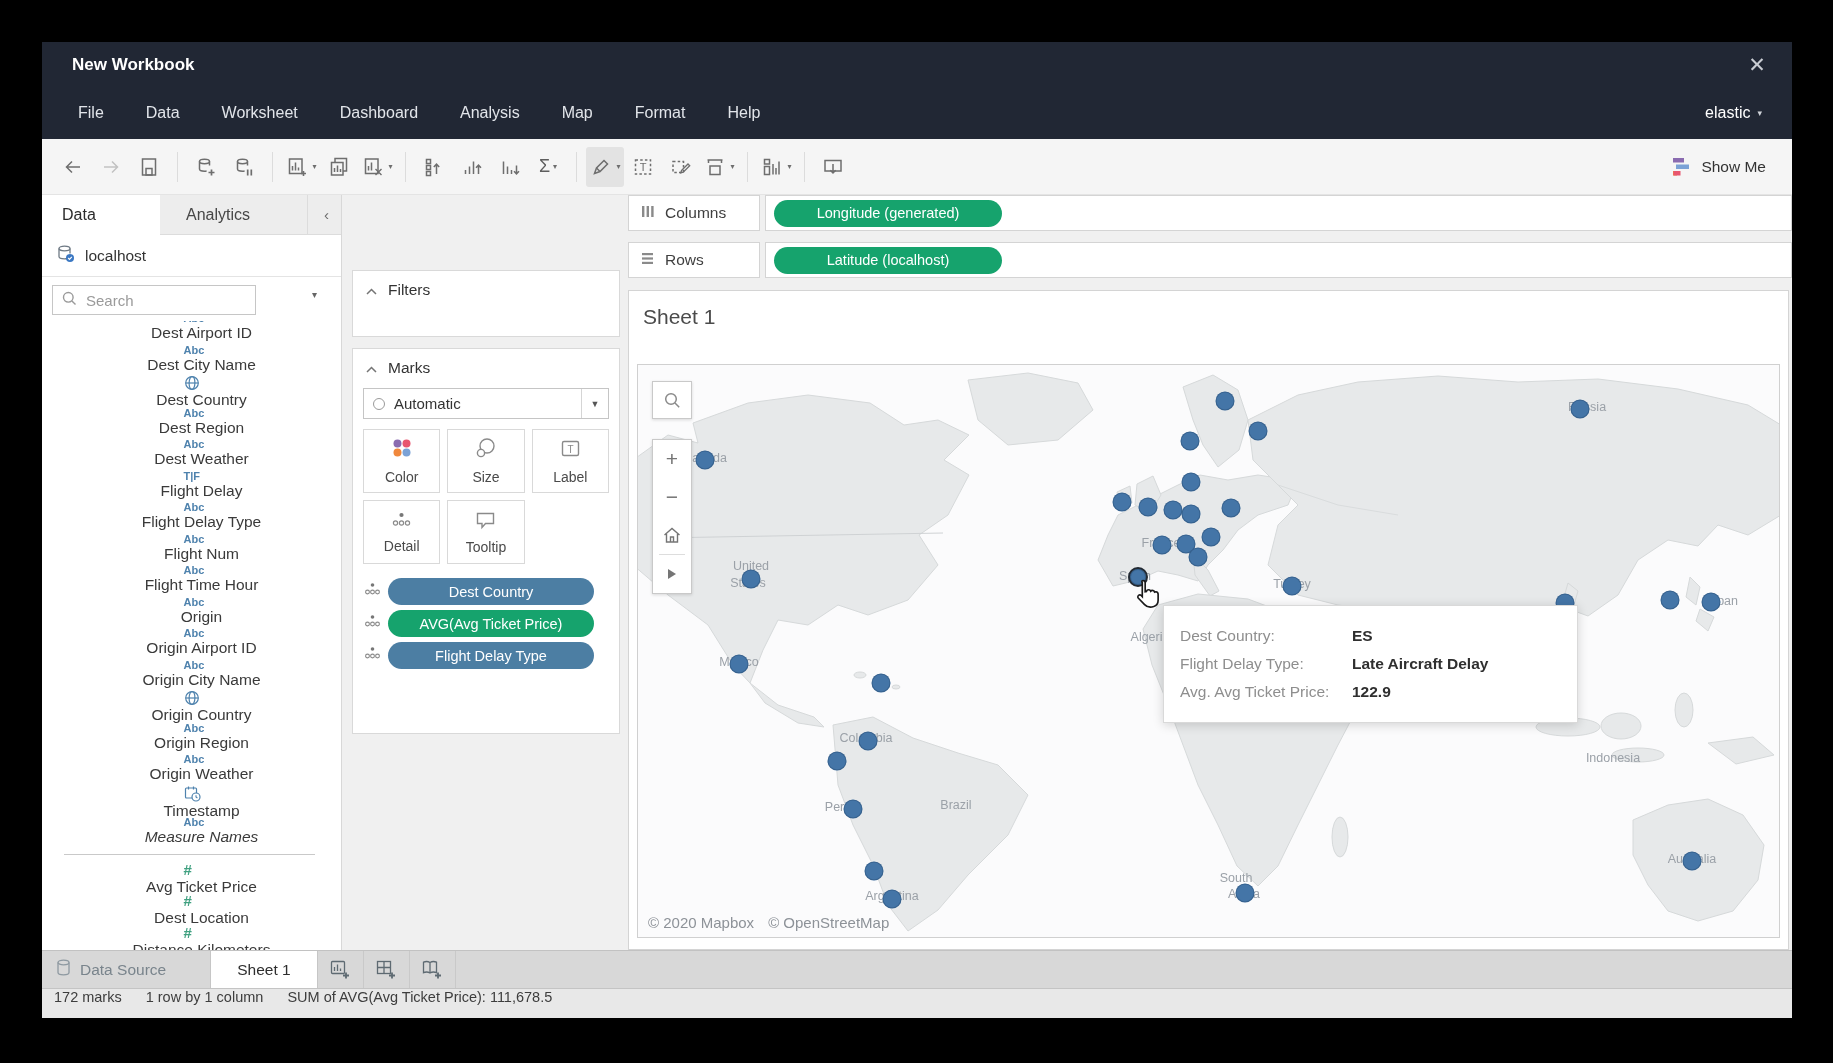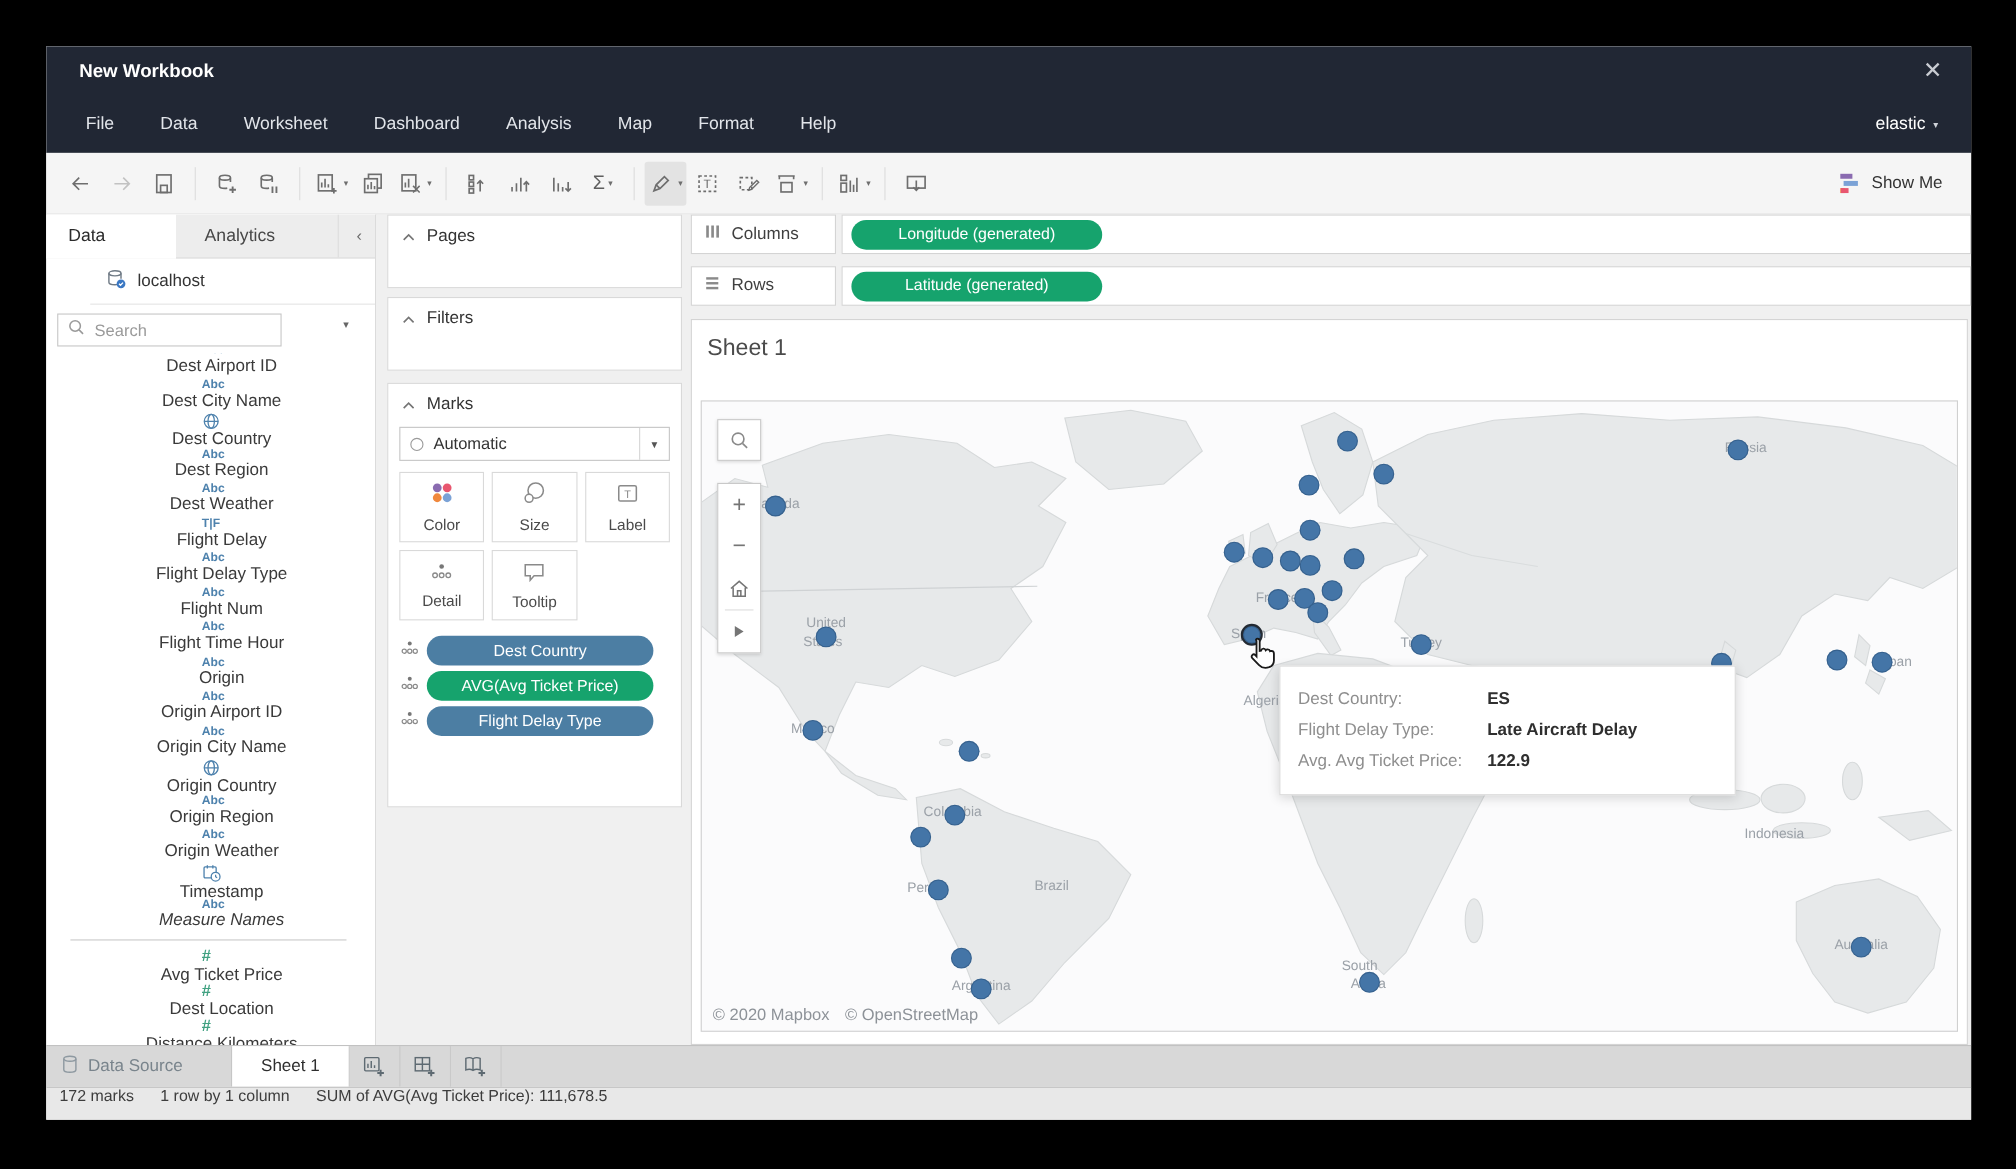--- a/index.html
+++ b/index.html
@@ -31,21 +31,21 @@
   
   .main { position:absolute; top:153px; left:0; width:1750px; height:755px; display:flex; }
 
   
   .data-pane { position:relative; width:300px; height:755px; background:#fff; border-right:1px solid #d8d8d8; overflow:hidden; flex-shrink:0; }
   .dp-tabs { position:relative; height:40px; background:#ededed; border-bottom:1px solid #dcdcdc; display:flex; }
   .dp-tab { display:flex; align-items:center; padding-left:20px; font-size:16px; color:#474747; }
   .dp-tab.active { width:118px; background:#fff; color:#2b2b2b; border-bottom:1px solid #fff; margin-bottom:-1px; }
   .dp-tab.inactive { width:148px; border-right:1px solid #dcdcdc; padding-left:26px; }
   .dp-collapse { margin-left:auto; margin-right:12px; align-self:center; color:#6c6c6c; font-size:15px; }
-  .dp-conn { height:42px; display:flex; align-items:center; gap:10px; padding-left:14px; border-bottom:1px solid #e4e4e4;margin-left:40px; }
+  .dp-conn { height:42px; display:flex; align-items:center; gap:10px; padding-left:14px; border-bottom:1px solid #e4e4e4; }
   .dp-conn-label { font-size:15.5px; color:#333; }
   .dp-search-row { position:relative; height:44px; }
   .search-box { position:absolute; left:10px; top:8px; width:204px; height:30px; border:1px solid #c6c6c6; background:#fff; display:flex; align-items:center; gap:9px; padding-left:9px; }
   .search-text { font-size:15px; color:#9a9a9a; }
   .search-caret { position:absolute; right:24px; top:12px; font-size:10px; color:#666; }
   .fields-viewport { position:absolute; top:126px; left:0; right:0; bottom:0; overflow:hidden; }
   .fields-content { margin-top:-9px; }
   .frow { height:31.5px; display:flex; align-items:center; padding-left:20px;flex-direction:column; }
   .fi { width:36px; flex-shrink:0; display:flex; align-items:center; }
   .fi-abc { font-size:11px; font-weight:bold; color:#4e82ad; }
@@ -440,28 +440,20 @@
                 <span class="fi">
                   <span class="fi-num">#</span>
                 </span>
                 <span class="flabel">Distance Kilometers</span>
               </div>
             </div>
         </div>
       </div>
 
       <div class="cards-col">
-        <div class="card" style="top:0; height:67px;">
-          <div class="card-header">
-            <span class="chev"><svg width="11" height="7" viewBox="0 0 11 7">
-                  <path d="M1 6l4.5-4.5L10 6" fill="none" stroke="#757575" stroke-width="1.5"></path>
-                </svg></span>
-            <span>Pages</span>
-          </div>
-        </div>
         <div class="card" style="top:75px; height:67px;">
           <div class="card-header">
             <span class="chev"><svg width="11" height="7" viewBox="0 0 11 7">
                   <path d="M1 6l4.5-4.5L10 6" fill="none" stroke="#757575" stroke-width="1.5"></path>
                 </svg></span>
             <span>Filters</span>
           </div>
         </div>
         <div class="card" style="top:153px; height:386px;">
           <div class="card-header">
@@ -580,21 +572,21 @@
                 <g fill="#8a8a8a">
                   <rect x="1" y="1" width="11" height="2.2"></rect>
                   <rect x="1" y="5.4" width="11" height="2.2"></rect>
                   <rect x="1" y="9.8" width="11" height="2.2"></rect>
                 </g>
               </svg>
           </span>
           <span>Rows</span>
         </div>
         <div class="shelf-body" style="top:47px;">
-          <div class="pill pill-green pill-shelf">Latitude (generated)</div>
+          <div class="pill pill-green pill-shelf">Latitude (localhost)</div>
         </div>
 
         <div class="sheet-panel">
           <div class="sheet-title">Sheet 1</div>
           <div class="map" id="map">
             <svg class="world" width="1143" height="572" viewBox="0 0 1143 572">
               <g fill="#e7e9ea" stroke="#d6d9da" stroke-width="1">
                 <path d="M-5,95 L30,70 L60,78 L55,58 L110,38 L170,30 L232,38 L266,60 L300,55 L331,70 L306,95 L331,110 L310,150 L281,170 L300,200 L270,235 L230,250 L200,240 L170,260 L140,255 L125,285 L112,318 L95,300 L70,260 L30,230 L-5,200 Z"></path>
                 <path d="M112,318 L140,340 L176,352 L186,362 L160,358 L127,338 Z"></path>
                 <path d="M330,15 L390,8 L440,18 L455,45 L420,75 L370,80 L340,55 Z"></path>

